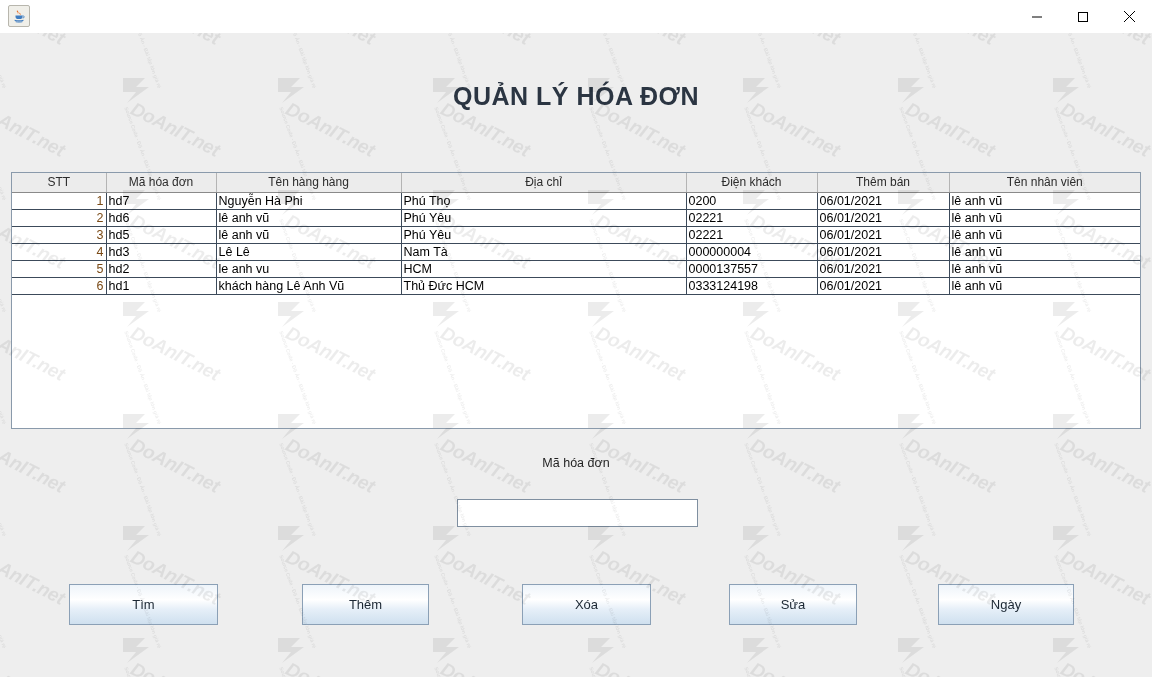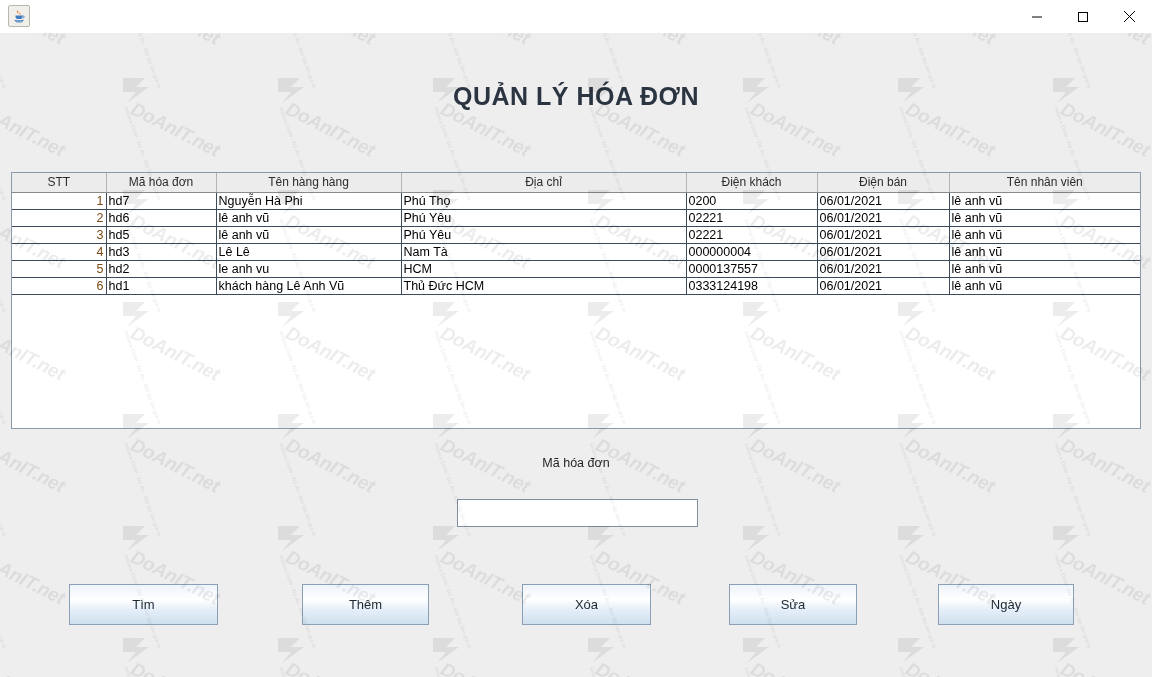--- a/index.html
+++ b/index.html
@@ -615,21 +615,21 @@
           <col class="col-ngay">
           <col class="col-nv">
       </colgroup>
       <thead>
         <tr>
           <th>STT</th>
           <th>Mã hóa đơn</th>
           <th>Tên hàng hàng</th>
           <th>Địa chỉ</th>
           <th>Điện khách</th>
-          <th>Điện bán</th>
+          <th>Thêm bán</th>
           <th>Tên nhân viên</th>
         </tr>
       </thead>
       <tbody id="grid-body">
           <tr>
             <td class="num">1</td>
             <td>hd7</td>
             <td>Nguyễn Hà Phi</td>
             <td>Phú Thọ</td>
             <td>0200</td>

